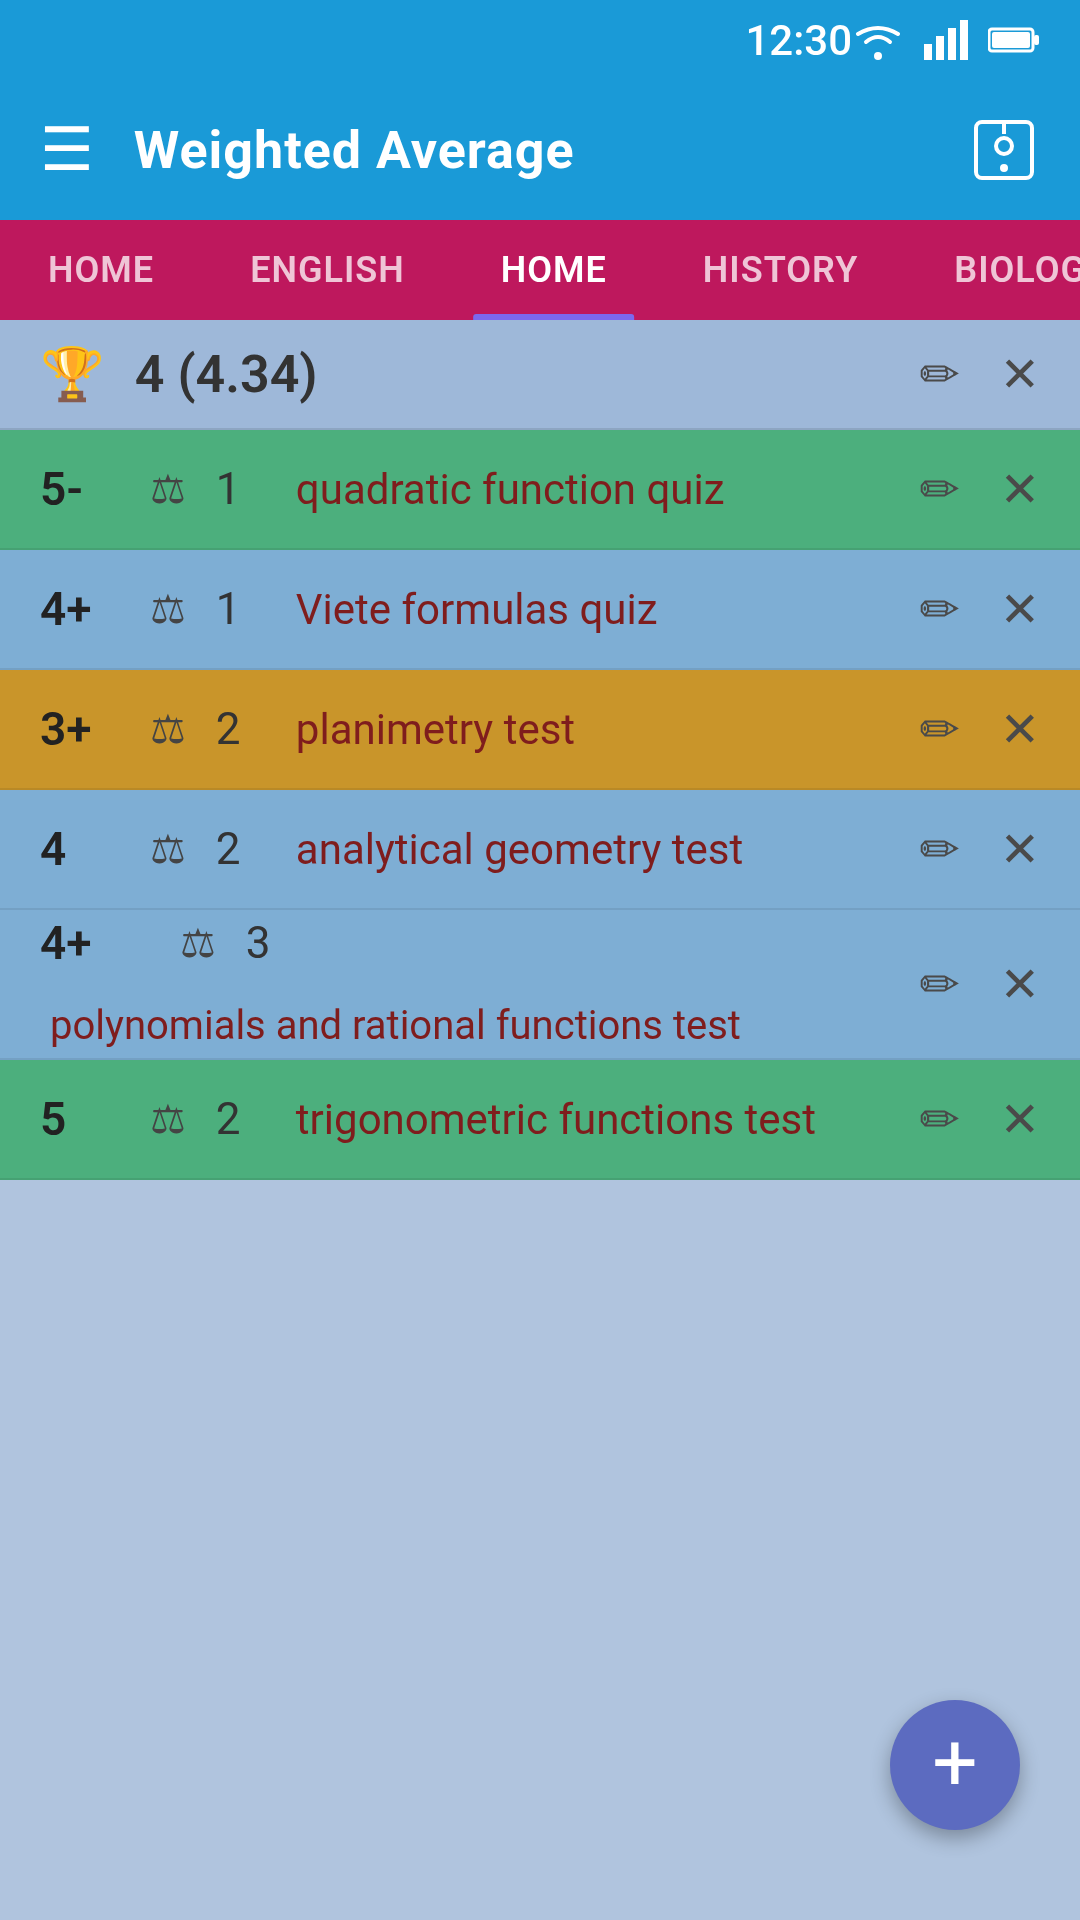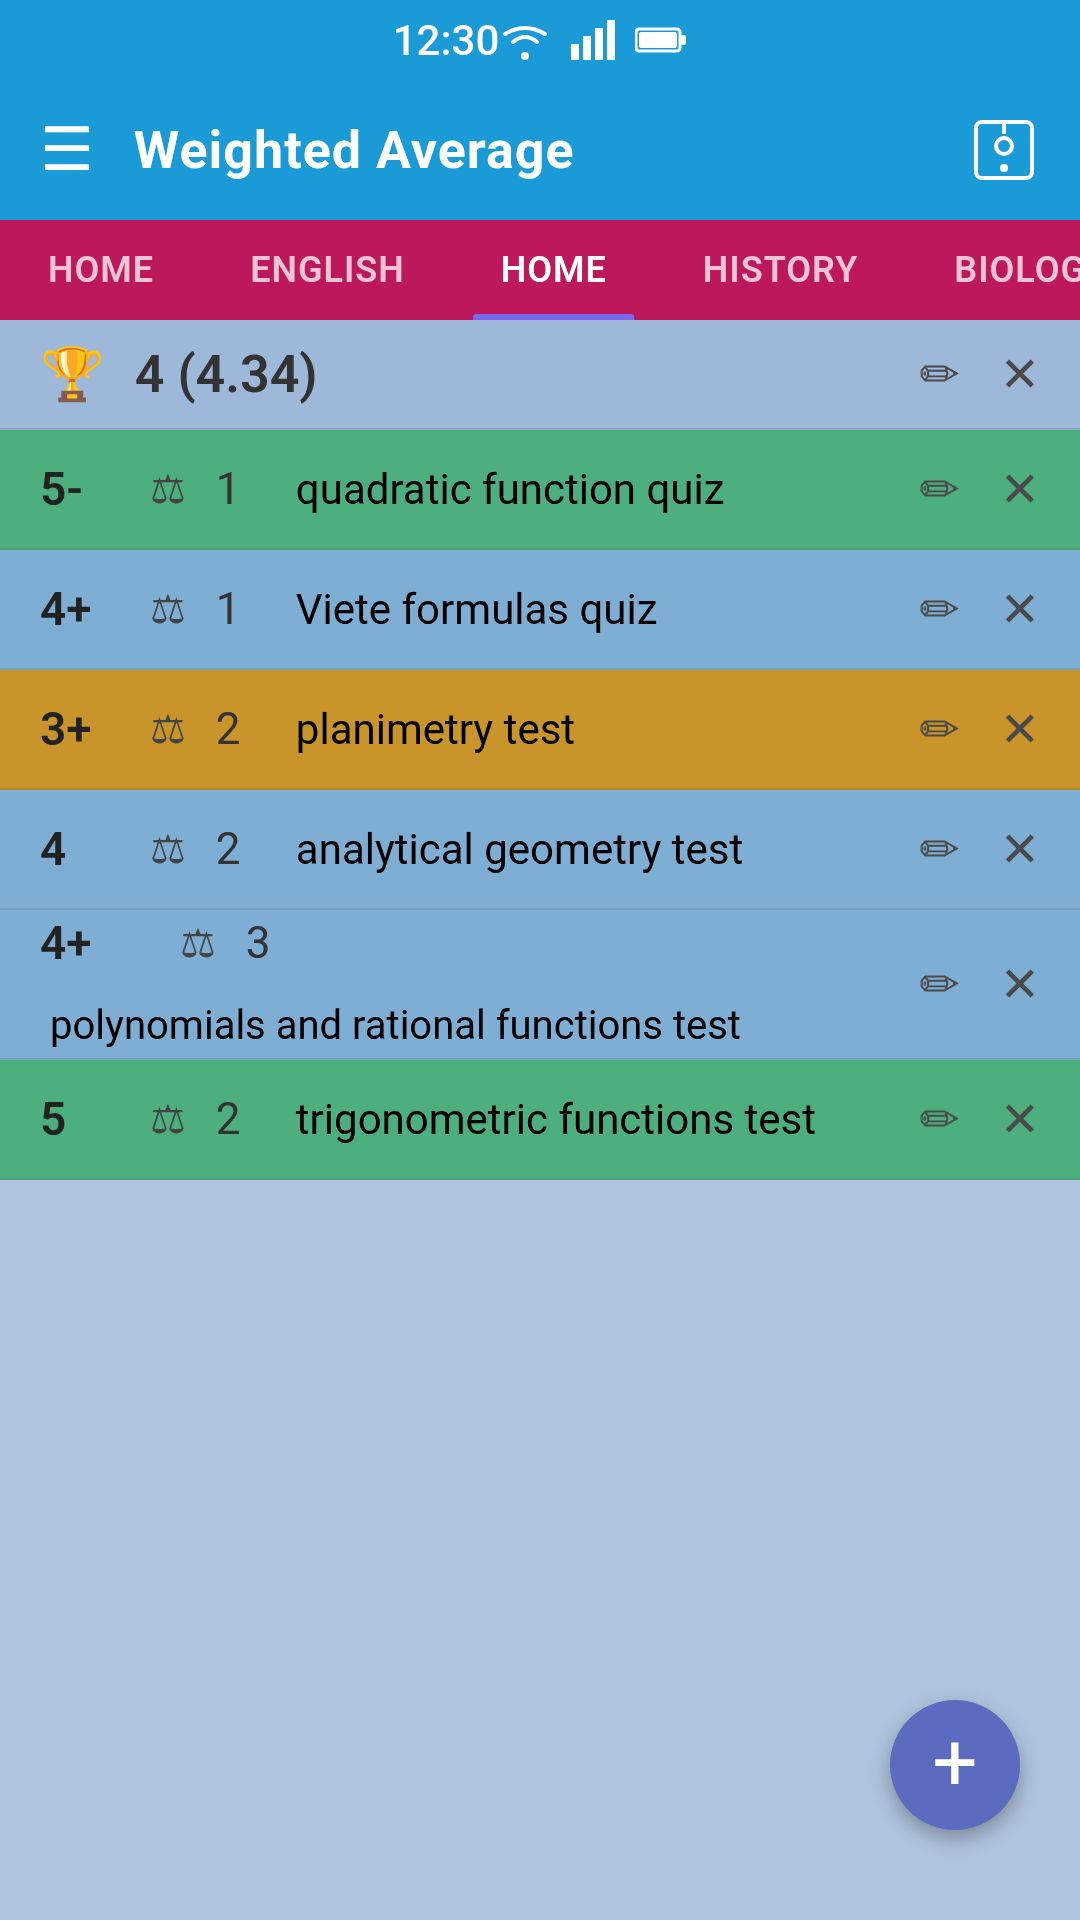--- a/index.html
+++ b/index.html
@@ -12,21 +12,21 @@
       overflow: hidden;
       position: relative;
     }
 
     
     .status-bar {
       background: #1a9ad7;
       height: 80px;
       display: flex;
       align-items: center;
-      justify-content: center;
+      justify-content: flex-end;
       padding: 0 40px;
     }
     .status-time {
       color: white;
       font-size: 42px;
       font-weight: 500;
     }
     .status-icons {
       display: flex;
       align-items: center;
@@ -174,21 +174,21 @@
       font-size: 40px;
       color: #444;
     }
     .weight-value {
       font-size: 44px;
       color: #333;
       min-width: 40px;
     }
     .grade-name {
       font-size: 42px;
-      color: #000000;
+      color: #7f1d1d;
       margin-left: 10px;
     }
 
     
     .empty-area {
       flex: 1;
       background: #b0c4de;
       min-height: 400px;
     }
 

